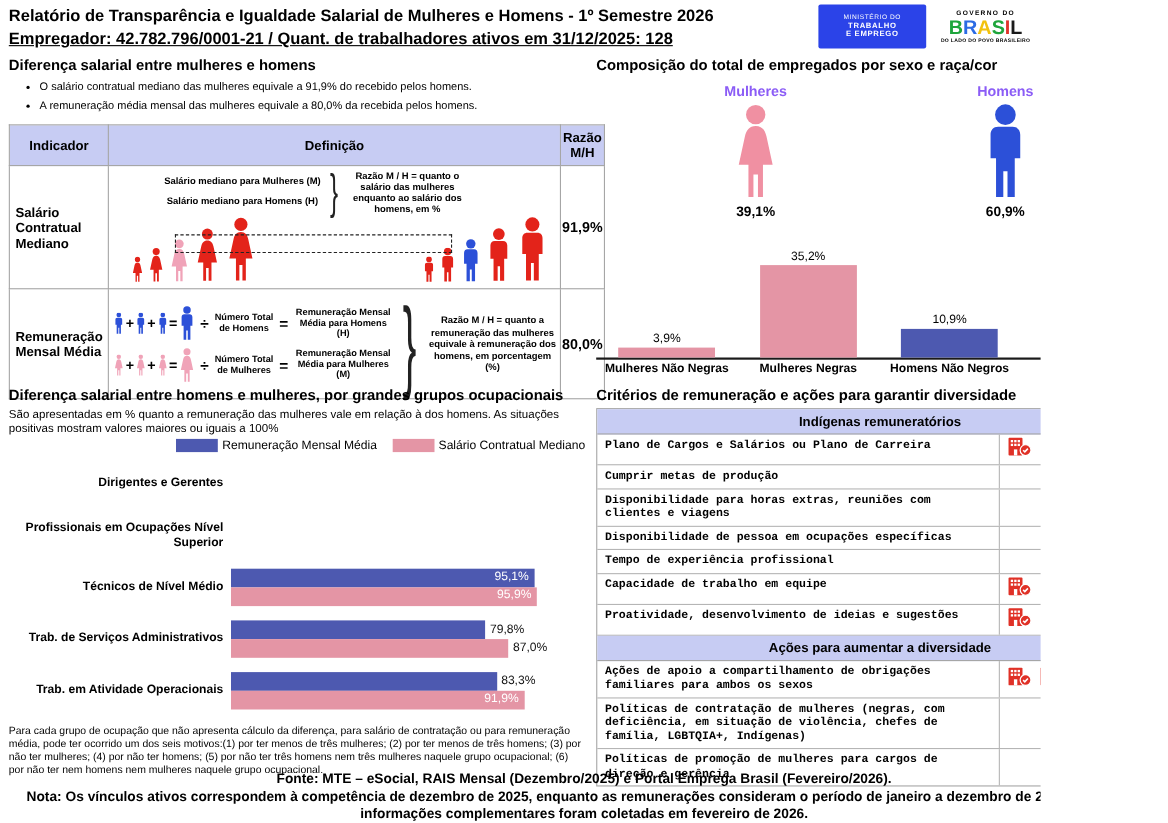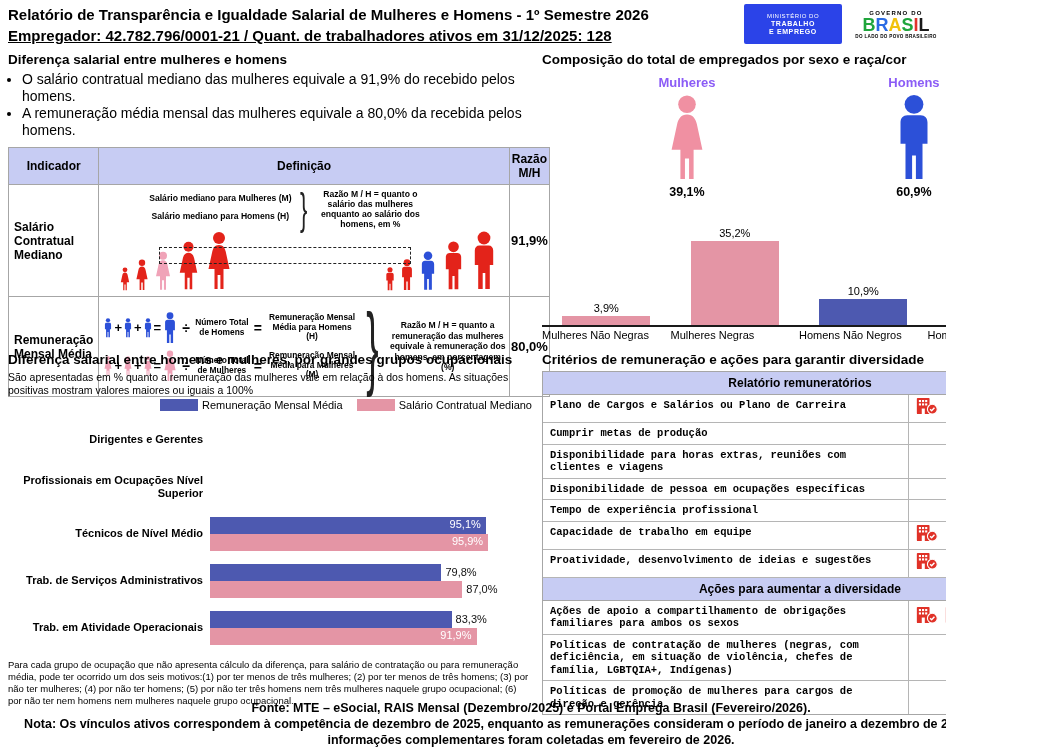--- a/index.html
+++ b/index.html
@@ -18,21 +18,21 @@
   .govlogo .gtop { font-size:6px; font-weight:bold; letter-spacing:1.2px; }
   .govlogo .brand { font-size:18px; font-weight:bold; letter-spacing:0px; line-height:18px; }
   .govlogo .gtag { font-size:4.6px; font-weight:bold; letter-spacing:.3px; }
 
   
   .stitle { font-size:13.5px; font-weight:bold; margin-bottom:4px; }
 
   
   .sec-paygap { position:absolute; left:8px; top:52px; width:522px; }
   .bullets { margin:4px 0 8px 14px; }
-  .bullets li { font-size:14px; line-height:17px; list-style:disc; margin-left:0; }
+  .bullets li { font-size:10px; line-height:17px; list-style:disc; margin-left:14px; }
   table.ptable { border-collapse:collapse; width:522px; }
   table.ptable td, table.ptable th { border:1px solid #a6a6a6; }
   .ptable th { background:#C7CCF3; font-size:12px; font-weight:bold; padding:4px 2px; }
   .col-ind { width:74px; } .col-def { width:360px; } .col-ratio { width:88px; }
   .ind-cell { font-size:12px; font-weight:bold; padding:4px 5px; vertical-align:middle; }
   .ratio-cell { font-size:13px; font-weight:bold; text-align:center; vertical-align:middle; }
   .def-cell { position:relative; height:112px; vertical-align:top; }
   .def-cell2 { position:relative; height:100px; vertical-align:middle; }
   .lblstack { position:absolute; left:46px; top:8px; width:150px; text-align:center; }
   .lblstack div { font-size:8.6px; font-weight:bold; line-height:10px; margin-bottom:8px; }
@@ -59,21 +59,21 @@
   .gicons { display:flex; justify-content:space-around; padding:0 30px; margin-top:8px; }
   .gcol { display:flex; flex-direction:column; align-items:center; }
   .glabel { font-size:13px; font-weight:bold; color:#8b5cf6; margin-bottom:4px; }
   .gpct { font-size:12.5px; font-weight:bold; margin-top:3px; }
   .vchart { display:flex; align-items:flex-end; height:124px; margin-top:4px; border-bottom:2px solid #1a1a1a; }
   .vslot { flex:1; display:flex; flex-direction:column; justify-content:flex-end; align-items:center; }
   .vbar { width:88px; position:relative; }
   .vval { font-size:11px; margin-bottom:2px; }
   .vval.inside { position:absolute; top:4px; left:0; right:0; text-align:center; color:#fff; margin:0; }
   .vcats { display:flex; margin-top:2px; }
-  .vcats div { flex:1; font-size:11px; font-weight:normal; }
+  .vcats div { flex:1; text-align:center; font-size:11px; font-weight:bold; }
 
   
   .sec-occup { position:absolute; left:8px; top:352px; width:524px; }
   .osub { font-size:10.5px; line-height:13px; }
   .legend { display:flex; justify-content:flex-end; gap:14px; margin-top:1px; height:14px; }
   .legitem { display:flex; align-items:center; gap:4px; font-size:11px; }
   .legsw { width:38px; height:12px; display:inline-block; }
   .ochart { margin-top:4px; }
   .orow { display:flex; align-items:center; height:47px; }
   .olabel { width:202px; text-align:right; padding-right:7px; font-size:11px; font-weight:bold; line-height:13px; }
@@ -366,21 +366,21 @@
             </div>
           </div>
         </div>
       </div>
     <div class="ofoot">Para cada grupo de ocupação que não apresenta cálculo da diferença, para salário de contratação ou para remuneração média, pode ter ocorrido um dos seis motivos:(1) por ter menos de três mulheres; (2) por ter menos de três homens; (3) por não ter mulheres; (4) por não ter homens; (5) por não ter três homens nem três mulheres naquele grupo ocupacional; (6) por não ter nem homens nem mulheres naquele grupo ocupacional.</div>
   </section>
 
   <section class="sec-crit">
     <div class="stitle">Critérios de remuneração e ações para garantir diversidade</div>
     <div class="crit-table" id="crit-table">
-        <div class="crit-h">Relatório remuneratórios</div>
+        <div class="crit-h">Indígenas remuneratórios</div>
         <div class="crit-row">
           <div class="crit-label">Plano de Cargos e Salários ou Plano de Carreira</div>
           <div class="crit-icons">
             <span class="bicon"><svg width="22" height="18" viewBox="0 0 26 21">
                 <rect x="1" y="1" width="15" height="19" rx="1" fill="#E03127"></rect>
                 <g fill="#fff">
                   <rect x="3.4" y="3.4" width="2.5" height="2.5"></rect>
                   <rect x="7.1" y="3.4" width="2.5" height="2.5"></rect>
                   <rect x="10.8" y="3.4" width="2.5" height="2.5"></rect>
                   <rect x="3.4" y="7.4" width="2.5" height="2.5"></rect>

